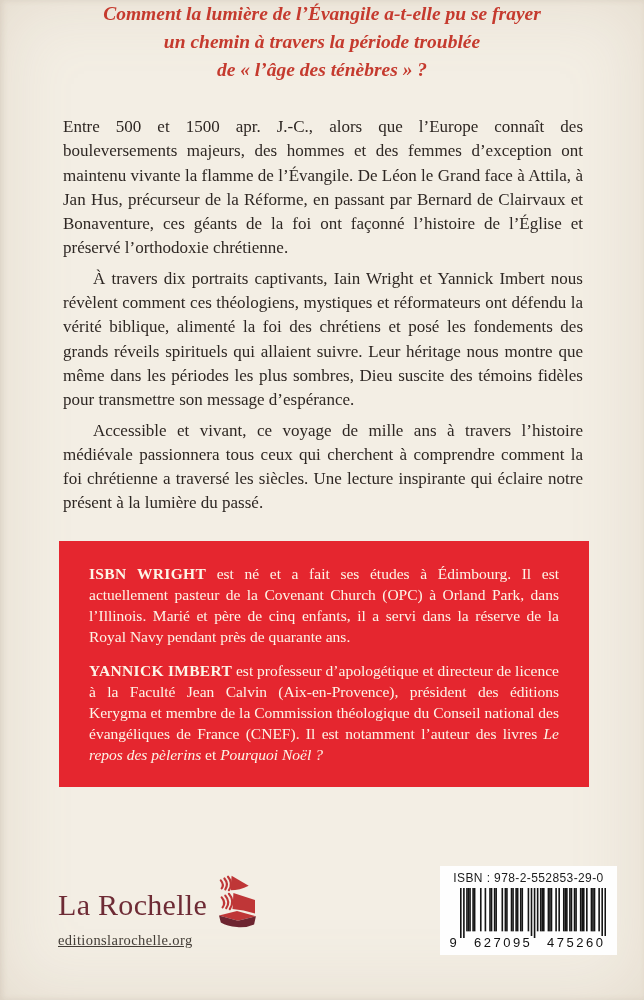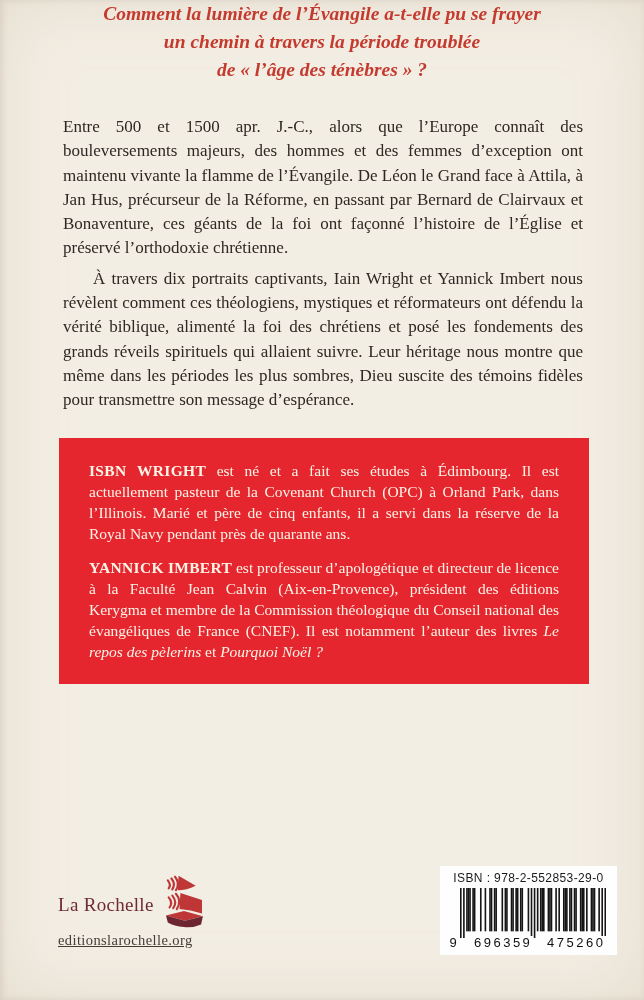--- a/index.html
+++ b/index.html
@@ -43,21 +43,21 @@
     text-align:justify;
   }
   .author-box p{margin:0;}
   .author-box p + p{margin-top:13px;}
   .author-box strong{letter-spacing:.3px;}
   .author-box em{font-style:italic;}
   
   .publisher{position:absolute;left:58px;top:874px;}
   .pub-row{display:flex;align-items:flex-end;gap:9px;}
   .pub-name{
-    font-size:19px;
+    font-size:30px;
     line-height:30px;
     color:var(--maroon,#6e2b35);
     letter-spacing:.3px;
     text-align:center;
   }
   .ship{width:42px;height:54px;margin-bottom:-8px;}
   .pub-url{
     margin-top:12px;
     font-size:14.5px;
     letter-spacing:.4px;
@@ -99,20 +99,21 @@
 
   <div class="headline">
     <div>Comment la lumière de l’Évangile a-t-elle pu se frayer</div>
     <div>un chemin à travers la période troublée</div>
     <div>de « l’âge des ténèbres » ?</div>
   </div>
 
   <div class="description">
     <p>Entre 500 et 1500 apr. J.-C., alors que l’Europe connaît des bouleversements majeurs, des hommes et des femmes d’exception ont maintenu vivante la flamme de l’Évangile. De Léon le Grand face à Attila, à Jan Hus, précurseur de la Réforme, en passant par Bernard de Clairvaux et Bonaventure, ces géants de la foi ont façonné l’histoire de l’Église et préservé l’orthodoxie chrétienne.</p>
     <p class="indent">À travers dix portraits captivants, Iain Wright et Yannick Imbert nous révèlent comment ces théologiens, mystiques et réformateurs ont défendu la vérité biblique, alimenté la foi des chrétiens et posé les fondements des grands réveils spirituels qui allaient suivre. Leur héritage nous montre que même dans les périodes les plus sombres, Dieu suscite des témoins fidèles pour transmettre son message d’espérance.</p>
+    <p class="indent">Accessible et vivant, ce voyage de mille ans à travers l’histoire médiévale passionnera tous ceux qui cherchent à comprendre comment la foi chrétienne a traversé les siècles. Une lecture inspirante qui éclaire notre présent à la lumière du passé.</p>
   </div>
 
   <div class="author-box">
     <p><strong>ISBN WRIGHT</strong><span> est né et a fait ses études à Édimbourg. Il est actuellement pasteur de la Covenant Church (OPC) à Orland Park, dans l’Illinois. Marié et père de cinq enfants, il a servi dans la réserve de la Royal Navy pendant près de quarante ans.</span></p>
     <p><strong>YANNICK IMBERT</strong><span> est professeur d’apologétique et directeur de licence à la Faculté Jean Calvin (Aix-en-Provence), président des éditions Kerygma et membre de la Commission théologique du Conseil national des évangéliques de France (CNEF). Il est notamment l’auteur des livres </span><em>Le repos des pèlerins</em><span> et </span><em>Pourquoi Noël ?</em></p>
   </div>
 
   <div class="publisher">
     <div class="pub-row">
       <span class="pub-name">La Rochelle</span>
@@ -187,19 +188,19 @@
           <rect x="82" y="0" width="1.05" height="52" fill="#151515"></rect>
           <rect x="85" y="0" width="1.05" height="52" fill="#151515"></rect>
           <rect x="86" y="0" width="1.05" height="52" fill="#151515"></rect>
           <rect x="87" y="0" width="1.05" height="52" fill="#151515"></rect>
           <rect x="90" y="0" width="1.05" height="52" fill="#151515"></rect>
           <rect x="92" y="0" width="1.05" height="60" fill="#151515"></rect>
           <rect x="94" y="0" width="1.05" height="60" fill="#151515"></rect>
         </svg>
       <div class="barcode-digits">
         <span>9</span>
-        <span>696359</span>
+        <span>627095</span>
         <span>475260</span>
       </div>
     </div>
   </div>
 
 </div>
 
 </body></html>

